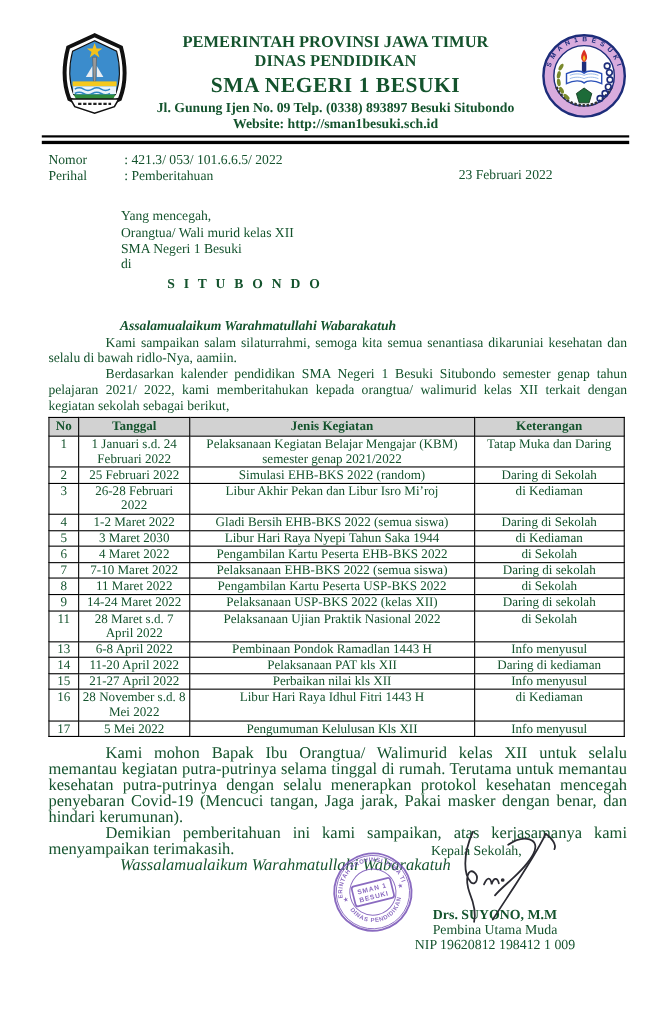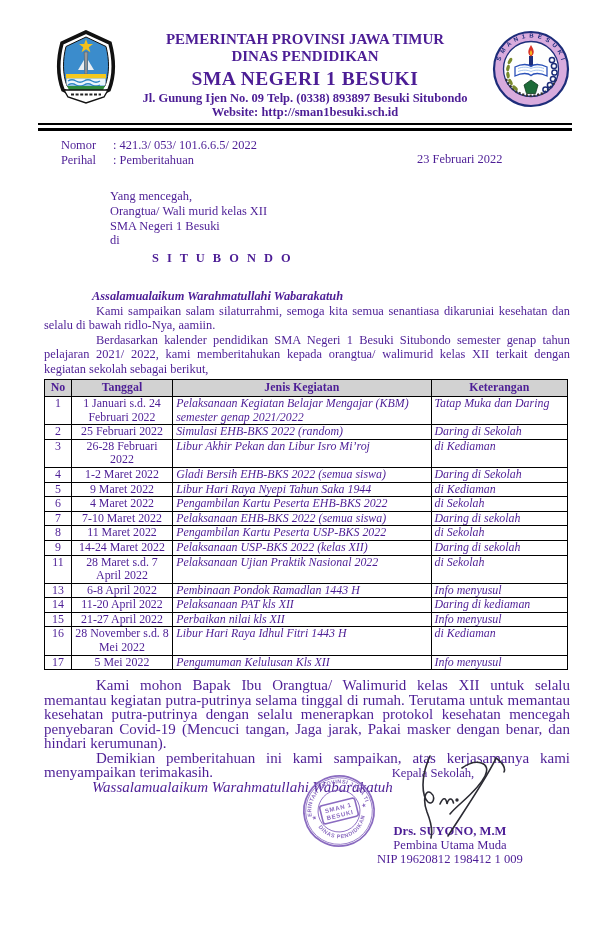--- a/index.html
+++ b/index.html
@@ -1,51 +1,51 @@
 <!DOCTYPE html>
 <html><head>
 <meta charset="utf-8">
 <style>
   html,body{margin:0;padding:0;background:#888;}
   .page{
     position:relative; width:610px; height:936px; background:#ffffff;
-    font-family:"Liberation Serif","DejaVu Serif",serif; color:#4c1d95;
+    font-family:"Liberation Serif","DejaVu Serif",serif; color:#14532d;
     overflow:hidden; margin:0 auto;
   }
   
   .letterhead{display:flex; align-items:flex-start; padding:30px 38px 0 38px;}
   .logo-left{width:64px; height:76px; margin-left:16px; flex:0 0 auto;}
   .logo-right{width:78px; height:78px; margin-right:2px; flex:0 0 auto;}
   .head-center{flex:1 1 auto; text-align:center; line-height:1.12; padding-top:1px;}
   .head-line1,.head-line2{font-size:15px; font-weight:bold;}
   .head-line3{font-size:19.5px; font-weight:bold; letter-spacing:.5px; margin-top:3px;}
   .head-addr{font-size:12.5px; font-weight:bold; margin-top:2px;}
   .head-web{font-size:12.5px; font-weight:bold;text-align:center;}
   .head-rule{margin:4px 38px 0 38px; height:3px; border-top:2px solid #000; border-bottom:3.5px solid #000;}
   
-  .meta{position:relative; margin:7px 40px 0 44px; font-size:12.4px; line-height:14.5px;text-align:center;}
+  .meta{position:relative; margin:7px 40px 0 44px; font-size:12.4px; line-height:14.5px;}
   .meta-row{display:flex;}
   .meta-label{width:69px; flex:0 0 auto;}
   .meta-date{position:absolute; left:373px; top:14px;}
   
   .addressee{margin:22px 0 0 110px; font-size:12.4px; line-height:14.6px;}
   .addressee .city{font-weight:bold; letter-spacing:2.5px; margin-left:42px; margin-top:3px;}
   
   .body-block{margin:24px 40px 0 44px; font-size:12.4px; line-height:14.5px; text-align:justify;}
-  .salam{font-style:italic; font-weight:bold; margin-left:48px; text-align:left;}
+  .salam{font-style:italic; font-weight:bold; margin-left:65px; text-align:left;}
   .salam.closing{font-weight:normal; font-style:italic;}
   .para{text-indent:52px; margin:0;}
   
   table.schedule{border-collapse:collapse; margin:3px 58px 0 44px; width:524px;
     font-size:11.9px; line-height:13.6px; table-layout:fixed;}
   table.schedule th, table.schedule td{border:1px solid #000; padding:0px 3px; vertical-align:top;}
   table.schedule th{background:#d2d2d2; font-weight:bold; text-align:center; padding:1px 2px;}
   .w-no{width:26px;} .w-tgl{width:98px;} .w-keg{width:250px;} .w-ket{width:132px;}
   td.col-no,td.col-tanggal{text-align:center;}
-  td.col-kegiatan,td.col-keterangan{text-align:left;font-style:italic;}
+  td.col-kegiatan,td.col-keterangan{text-align:center;}
   
   .closing-block{margin:8px 40px 0 44px; font-size:15px; line-height:14.5px; text-align:justify;}
   .sig-block{position:absolute; left:330px; top:766px; width:240px; text-align:center;
     font-size:12.6px; line-height:14px;}
   .sig-title{margin-right:34px;}
   .sig-name{font-weight:bold; margin-top:44px;}
   .stamp{position:absolute; left:300px; top:772px; width:78px; height:78px; opacity:.88;}
   .autograph{position:absolute; left:400px; top:752px; width:130px; height:95px;}
 </style>
 </head>
@@ -182,21 +182,21 @@
           <td class="col-keterangan">di Kediaman</td>
         </tr>
         <tr>
           <td class="col-no">4</td>
           <td class="col-tanggal">1-2 Maret 2022</td>
           <td class="col-kegiatan">Gladi Bersih EHB-BKS 2022 (semua siswa)</td>
           <td class="col-keterangan">Daring di Sekolah</td>
         </tr>
         <tr>
           <td class="col-no">5</td>
-          <td class="col-tanggal">9 Maret 2022</td>
+          <td class="col-tanggal">3 Maret 2030</td>
           <td class="col-kegiatan">Libur Hari Raya Nyepi Tahun Saka 1944</td>
           <td class="col-keterangan">di Kediaman</td>
         </tr>
         <tr>
           <td class="col-no">6</td>
           <td class="col-tanggal">4 Maret 2022</td>
           <td class="col-kegiatan">Pengambilan Kartu Peserta EHB-BKS 2022</td>
           <td class="col-keterangan">di Sekolah</td>
         </tr>
         <tr>

